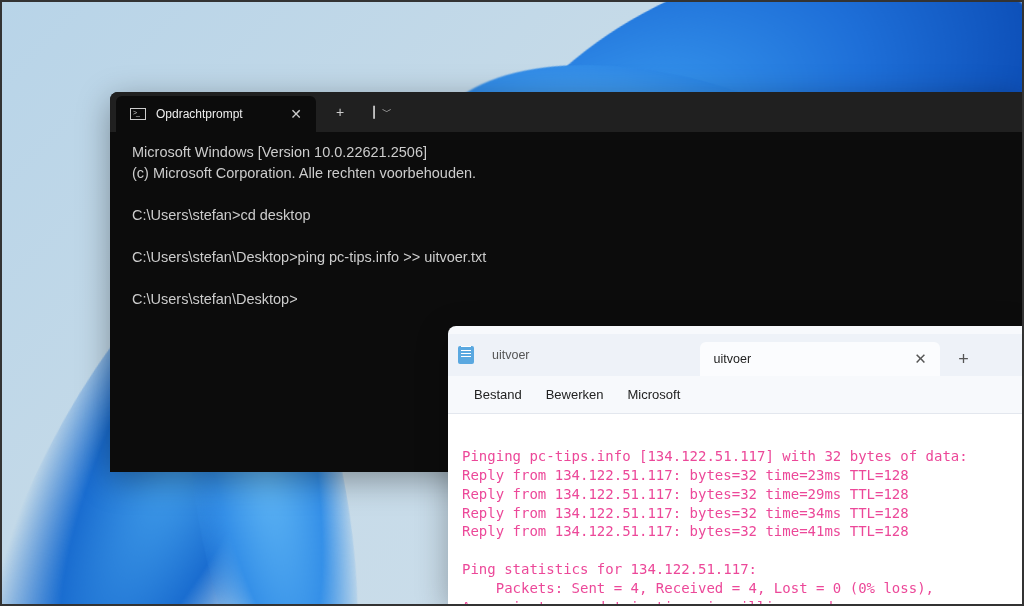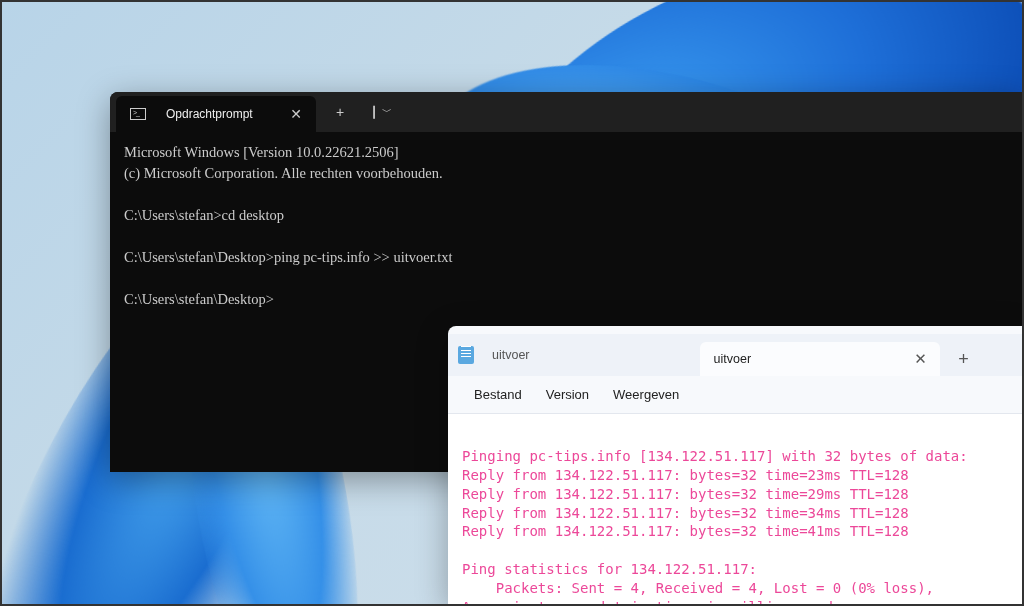--- a/index.html
+++ b/index.html
@@ -59,21 +59,21 @@
     height: 40px;
     background: #202020;
     display: flex;
     align-items: stretch;
   }
   .term-tab {
     display: flex;
     align-items: center;
     background: #0c0c0c;
     padding: 0 10px 0 14px;
-    gap: 20px;
+    gap: 10px;
     min-width: 200px;
     border-radius: 6px 6px 0 0;
     margin-top: 4px;
     margin-left: 6px;
   }
   .term-icon {
     width: 16px; height: 12px;
     border: 1px solid #ccc;
     position: relative;
     background: #0c0c0c;
@@ -99,22 +99,22 @@
     gap: 2px;
   }
   .term-ctrl-btn {
     color: #ccc;
     width: 32px; height: 32px;
     display:flex;align-items:center;justify-content:center;
     font-size: 14px;
     cursor: pointer;
   }
   .term-body {
-    padding: 10px 14px;
-    font-family: Liberation Serif, serif;
+    padding: 10px 22px;
+    font-family: Liberation Sans, sans-serif;
     font-size: 14.5px;
     line-height: 1.45;
     color: #cccccc;
     white-space: pre;
   }
 
   
   .notepad-window {
     position: absolute;
     top: 324px;
@@ -238,22 +238,22 @@
     <div class="np-icon"></div>
     <span class="np-title-inactive">uitvoer</span>
     <div class="np-tab-active">
       <span class="np-tab-label">uitvoer</span>
       <div class="np-tab-close">✕</div>
     </div>
     <div class="np-newtab">+</div>
   </div>
   <div class="np-menubar">
     <div class="np-menu-item">Bestand</div>
-    <div class="np-menu-item">Version</div>
-    <div class="np-menu-item">Weergeven</div>
+    <div class="np-menu-item">Bewerken</div>
+    <div class="np-menu-item">Microsoft</div>
   </div>
   <div class="np-body" id="np-body">
 Pinging pc-tips.info [134.122.51.117] with 32 bytes of data:
 Reply from 134.122.51.117: bytes=32 time=23ms TTL=128
 Reply from 134.122.51.117: bytes=32 time=29ms TTL=128
 Reply from 134.122.51.117: bytes=32 time=34ms TTL=128
 Reply from 134.122.51.117: bytes=32 time=41ms TTL=128
 
 Ping statistics for 134.122.51.117:
     Packets: Sent = 4, Received = 4, Lost = 0 (0% loss),

